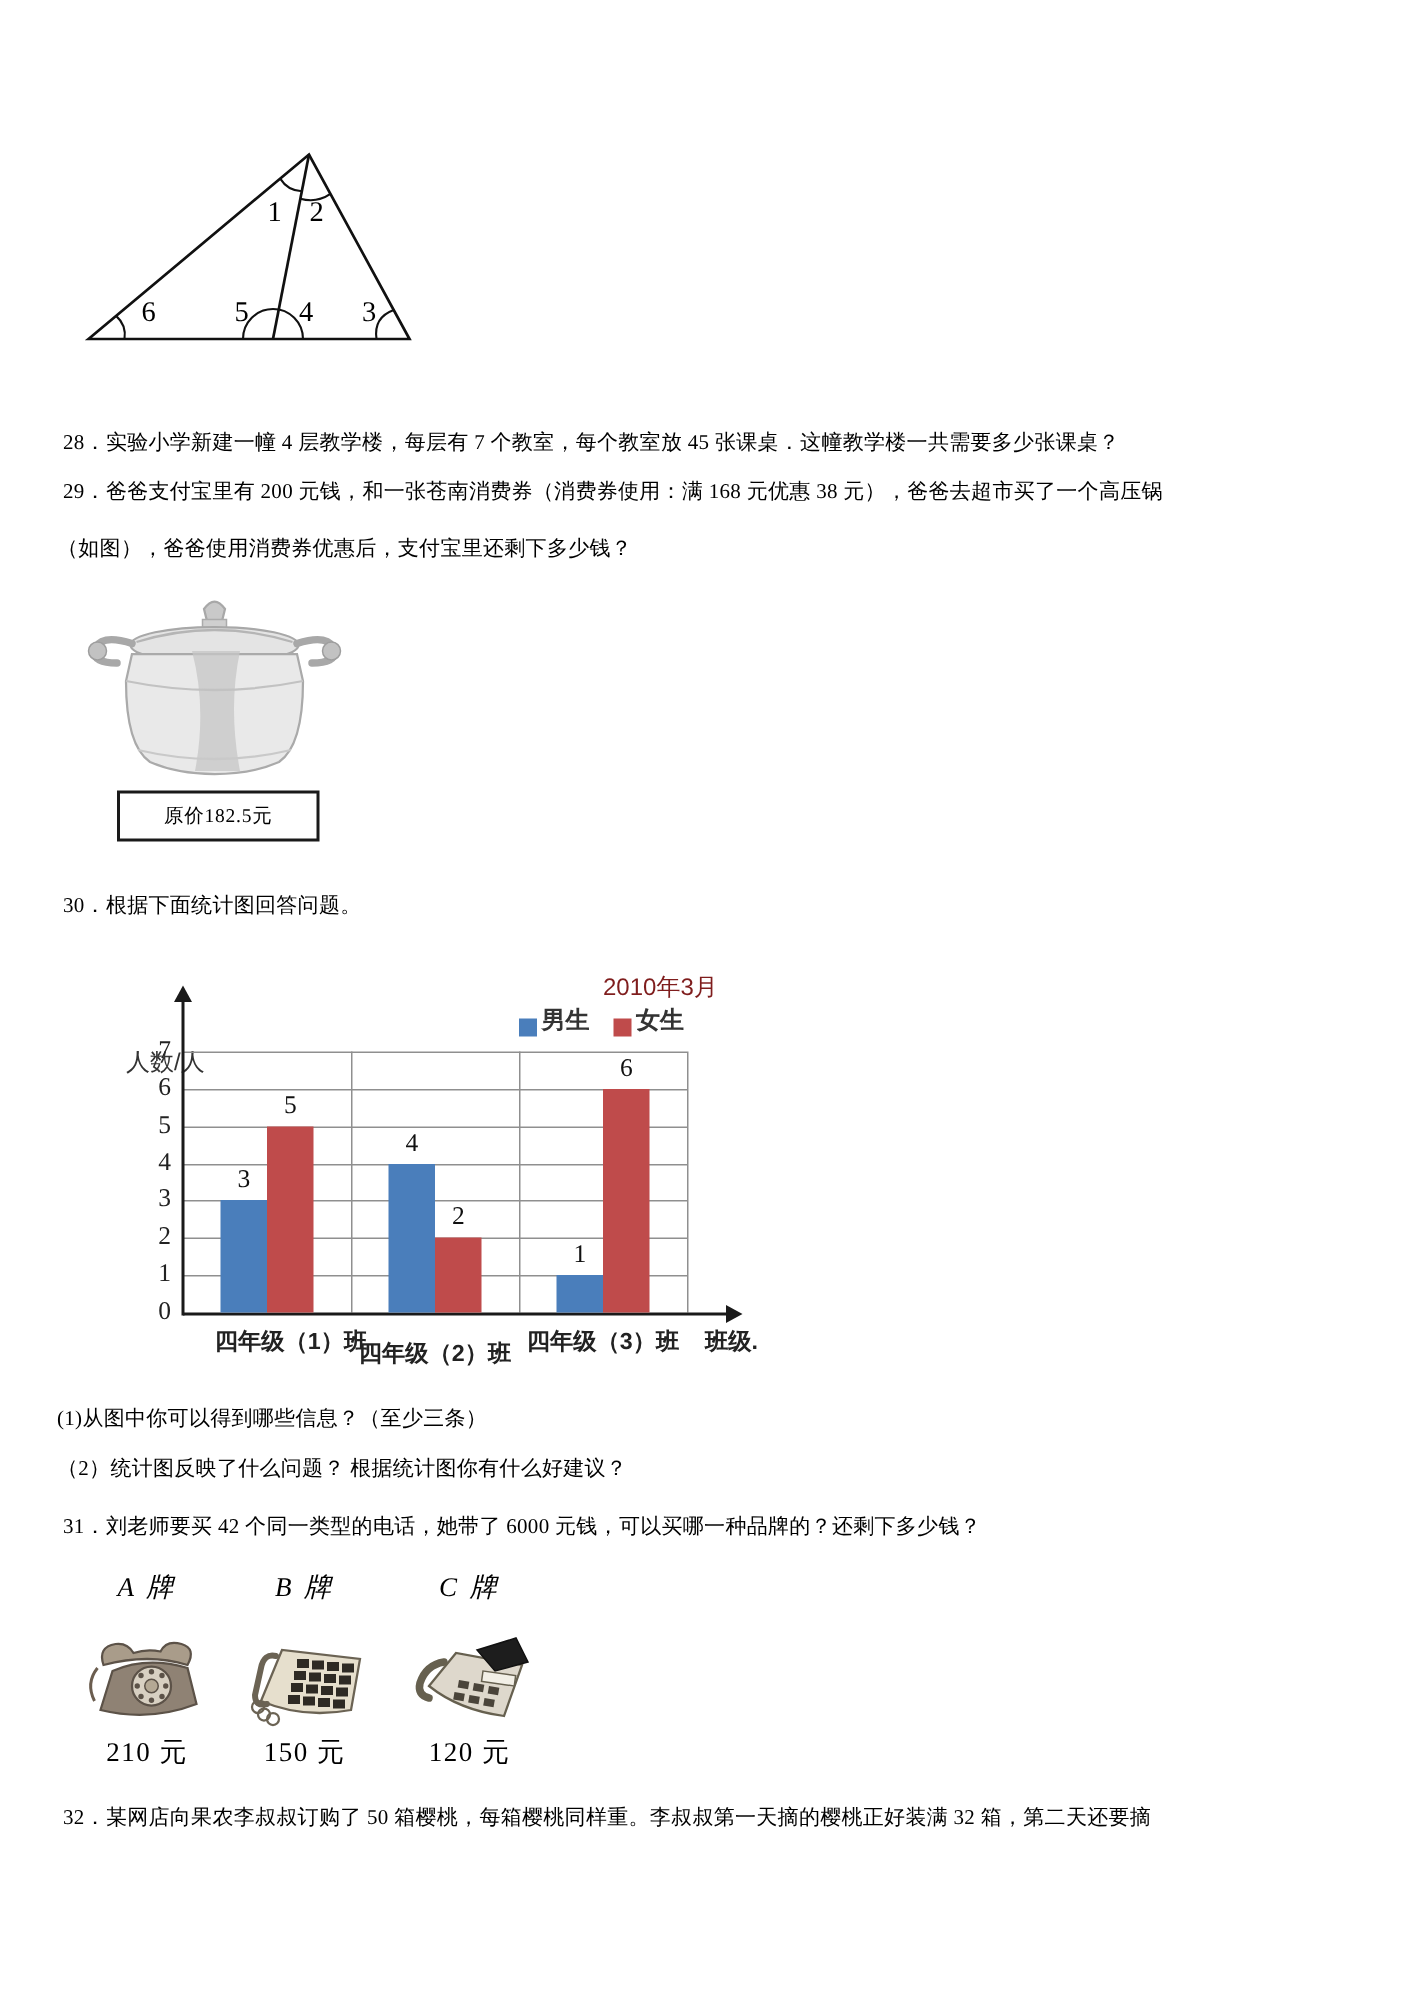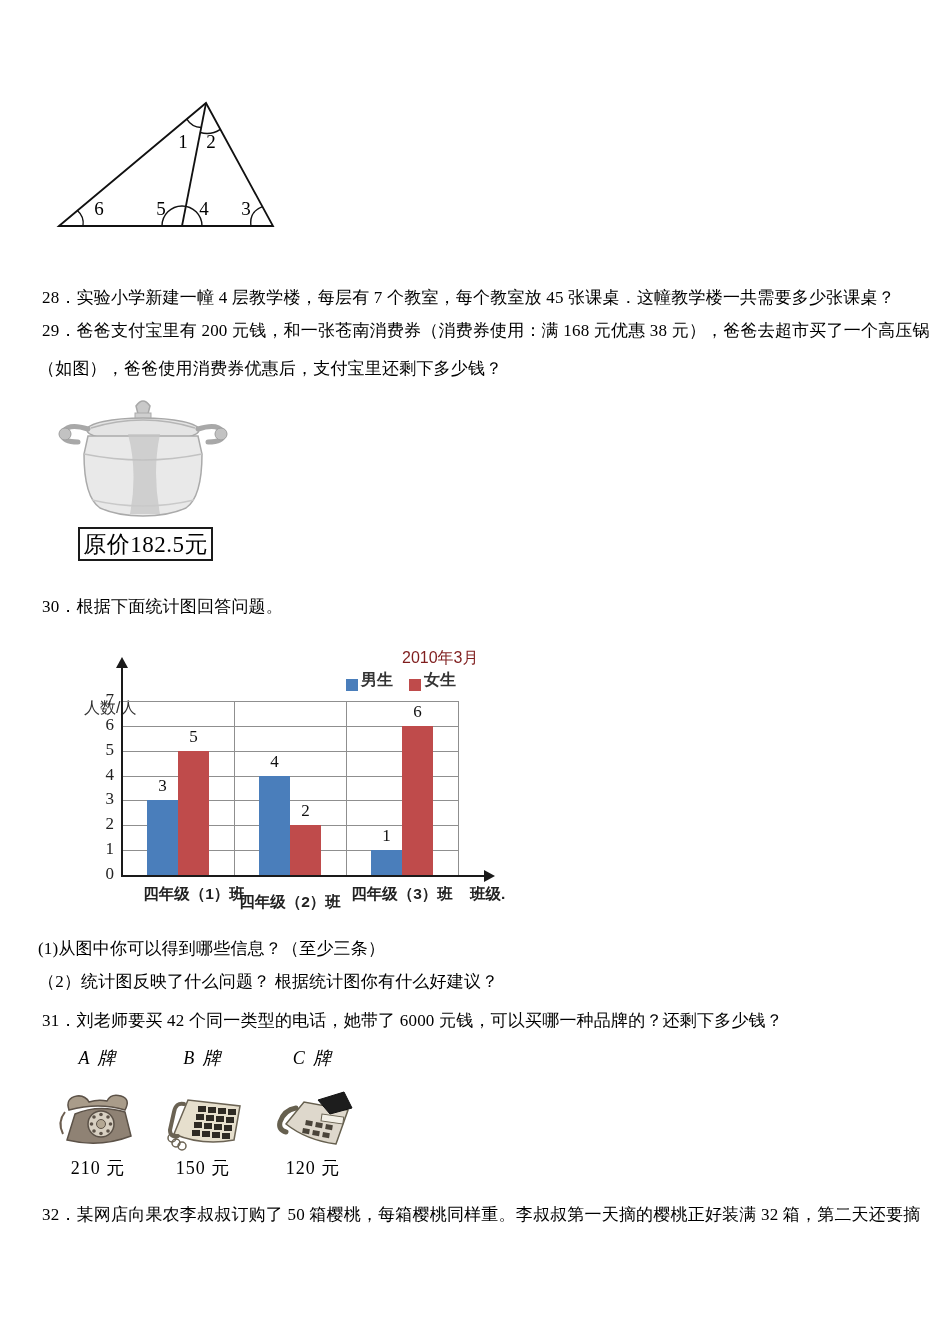--- a/index.html
+++ b/index.html
@@ -2,33 +2,33 @@
 <html><head>
 <meta charset="utf-8">
 <style>
   html,body{margin:0;padding:0;}
   body{
     width:950px;height:1344px;position:relative;background:#ffffff;
     font-family:"Liberation Serif","DejaVu Serif",serif;color:#000;
     overflow:hidden;
   }
   .abs{position:absolute;}
-  .qtext{font-size:17px;line-height:1.35;letter-spacing:0.2px;white-space:nowrap;}
+  .qtext{font-size:14px;line-height:1.35;letter-spacing:0.2px;white-space:nowrap;}
 
   
   #triangle-wrap{left:40px;top:85px;width:252px;height:158px;}
   #triangle-wrap svg{position:absolute;left:0;top:0;}
   .ang-label{position:absolute;width:18px;text-align:center;font-size:19px;}
 
   
   #cooker-wrap{left:48px;top:392px;width:190px;height:178px;}
   #cooker-price-box{
     position:absolute;left:30px;top:135px;width:131px;height:30px;
     border:2px solid #1a1a1a;display:flex;align-items:center;justify-content:center;
-    font-size:23px;letter-spacing:0.5px;background:#fff;
+    font-size:13px;letter-spacing:0.5px;background:#fff;
   }
 
   
   #chart{left:80px;top:624px;width:460px;height:296px;font-family:"Liberation Sans","DejaVu Sans",sans-serif;}
   #chart-title{position:absolute;left:10px;top:4px;width:350px;text-align:center;font-size:17.5px;color:#3c3c3c;font-weight:bold;letter-spacing:0.5px;}
   #chart-date{position:absolute;left:322px;top:24px;font-size:16px;color:#7f1d1d;}
   #chart-legend{position:absolute;left:266px;top:46px;display:flex;gap:16px;font-size:16px;color:#333;font-weight:bold;}
   .legend-item{display:flex;align-items:flex-end;gap:3px;}
   .legend-swatch{width:12px;height:12px;display:inline-block;}
   #chart-ylabel{position:absolute;left:4px;top:74px;font-size:16px;color:#333;font-weight:normal;}

